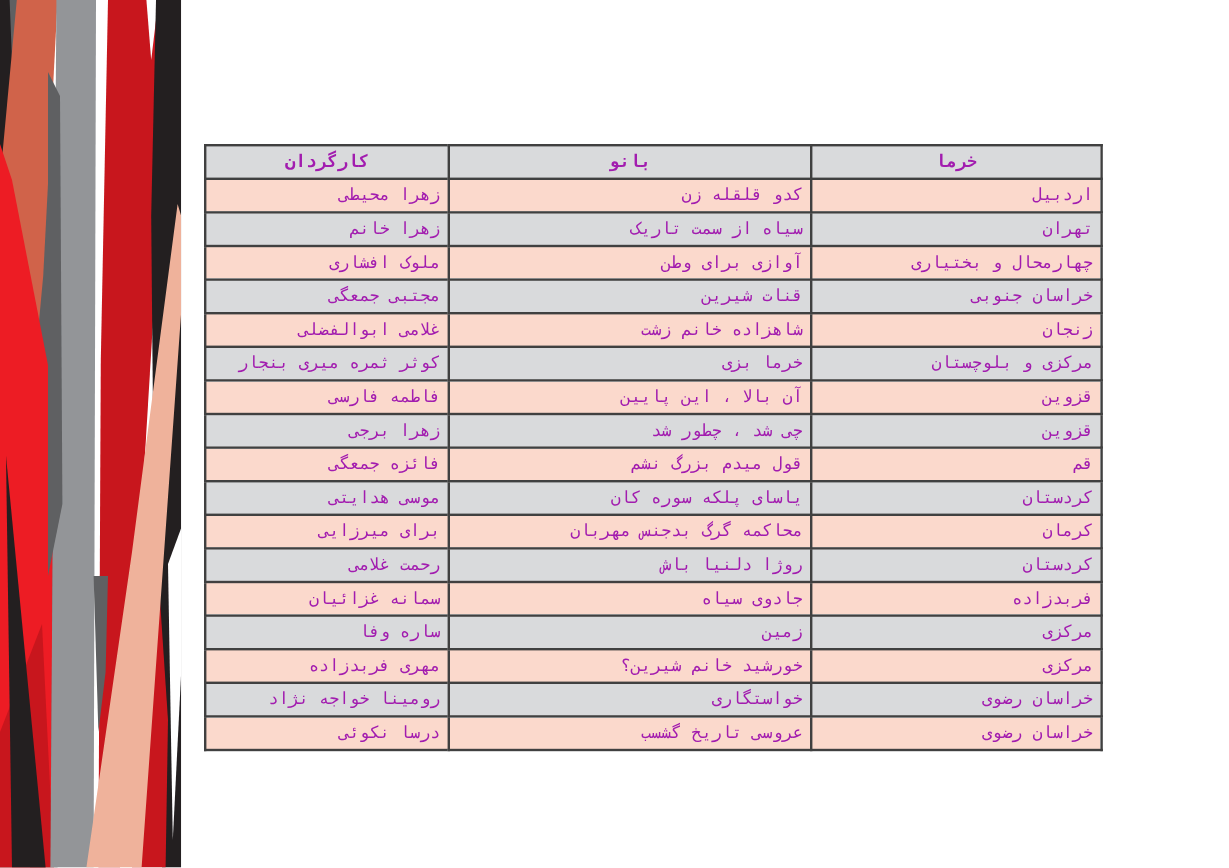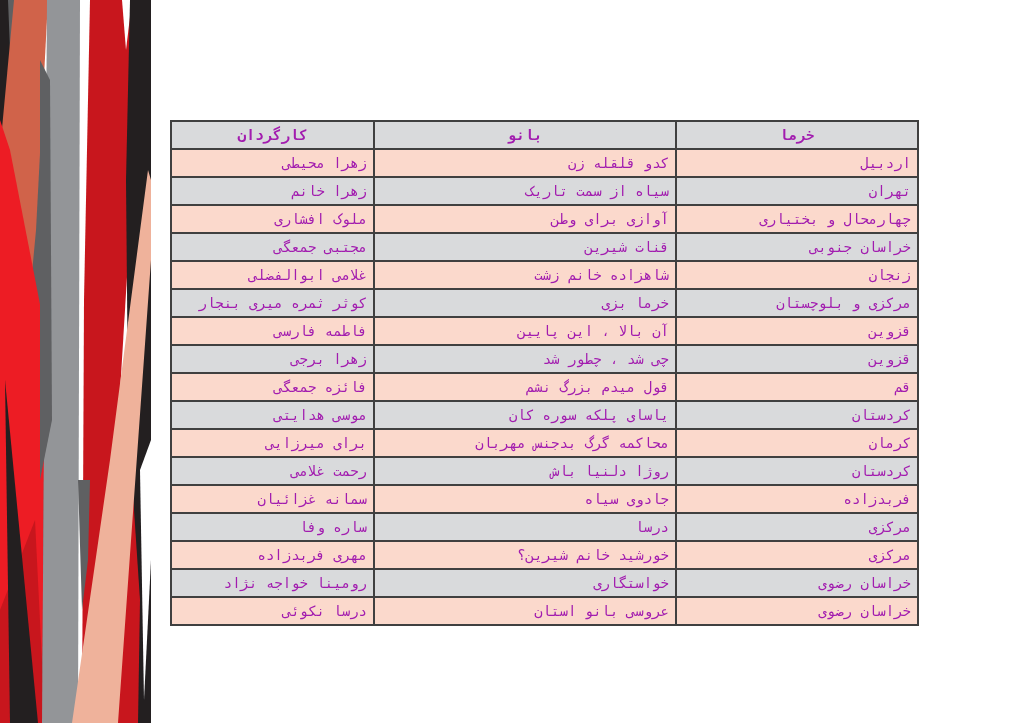--- a/index.html
+++ b/index.html
@@ -154,33 +154,33 @@
         <td>روژا دلنیا باش</td>
         <td>رحمت غلامی</td>
       </tr>
       <tr class="odd">
         <td>فربدزاده</td>
         <td>جادوی سیاه</td>
         <td>سمانه غزائیان</td>
       </tr>
       <tr class="even">
         <td>مرکزی</td>
-        <td>درسا</td>
+        <td>زمین</td>
         <td>ساره وفا</td>
       </tr>
       <tr class="odd">
         <td>مرکزی</td>
         <td>خورشید خانم شیرین؟</td>
         <td>مهری فربدزاده</td>
       </tr>
       <tr class="even">
         <td>خراسان رضوی</td>
         <td>خواستگاری</td>
         <td>رومینا خواجه نژاد</td>
       </tr>
       <tr class="odd">
         <td>خراسان رضوی</td>
-        <td>عروسی بانو استان</td>
+        <td>عروسی تاریخ گشسب</td>
         <td>درسا نکوئی</td>
       </tr>
     </tbody>
   </table>
 </div>
 
 </body></html>

